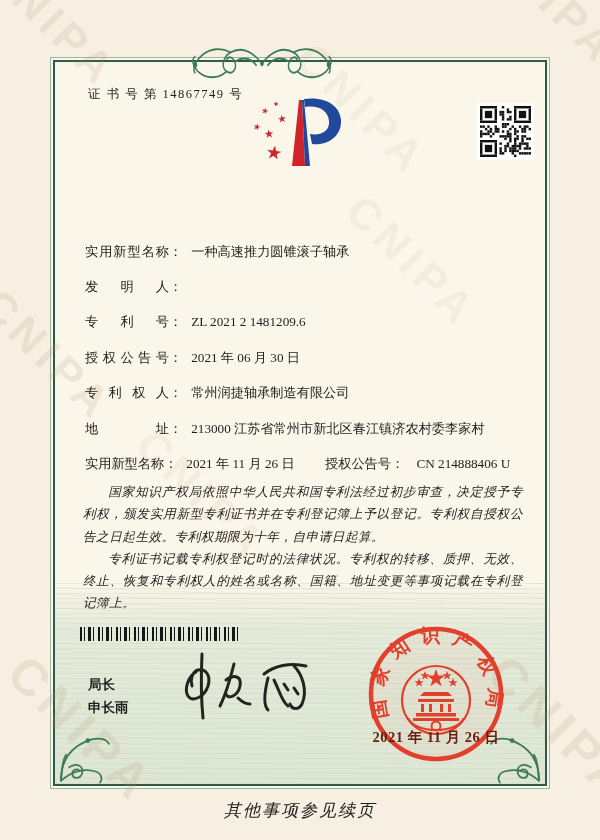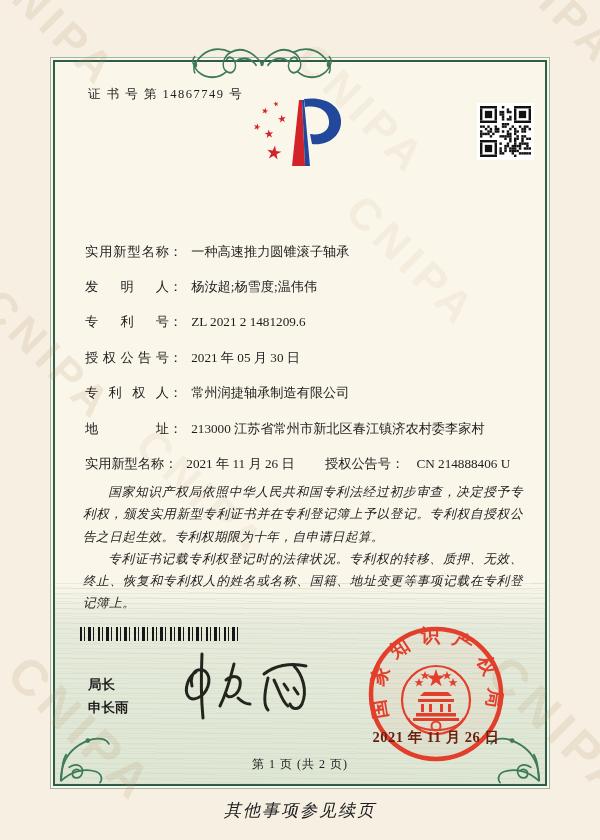--- a/index.html
+++ b/index.html
@@ -259,31 +259,30 @@
 
   <div class="abs fields">
     <div class="frow">
       <span class="lbl">实用新型名称</span>
         <span class="colon">：</span>
       <span>一种高速推力圆锥滚子轴承</span>
     </div>
     <div class="frow">
       <span class="lbl">发明人</span>
         <span class="colon">：</span>
-      <span>杨汝超;杨雪度;温伟伟</span>
     </div>
     <div class="frow">
       <span class="lbl">专利号</span>
         <span class="colon">：</span>
       <span>ZL 2021 2 1481209.6</span>
     </div>
     <div class="frow">
       <span class="lbl">授权公告号</span>
         <span class="colon">：</span>
-      <span>2021 年 05 月 30 日</span>
+      <span>2021 年 06 月 30 日</span>
     </div>
     <div class="frow">
       <span class="lbl">专利权人</span>
         <span class="colon">：</span>
       <span>常州润捷轴承制造有限公司</span>
     </div>
     <div class="frow">
       <span class="lbl">地址</span>
         <span class="colon">：</span>
       <span>213000  江苏省常州市新北区春江镇济农村委李家村</span>
@@ -350,17 +349,16 @@
         <rect x="84" y="82" width="3" height="8"></rect>
         <rect x="52" y="91" width="40" height="3.5"></rect>
         <rect x="49" y="96" width="46" height="3"></rect>
         <path d="M44,96 C50,112 94,112 100,96" fill="none" stroke="#e23320" stroke-width="2.2"></path>
         <circle cx="72" cy="104" r="4.5" fill="none" stroke="#e23320" stroke-width="2"></circle>
       </g>
     </g>
   </svg>
   <div class="abs seal-date">2021 年 11 月 26 日</div>
 
-  <div class="abs page-info">第 1 页 (共 2 页)</div>
 
   <div class="abs foot-note">其他事项参见续页</div>
 
 </div>
 
 </body></html>

